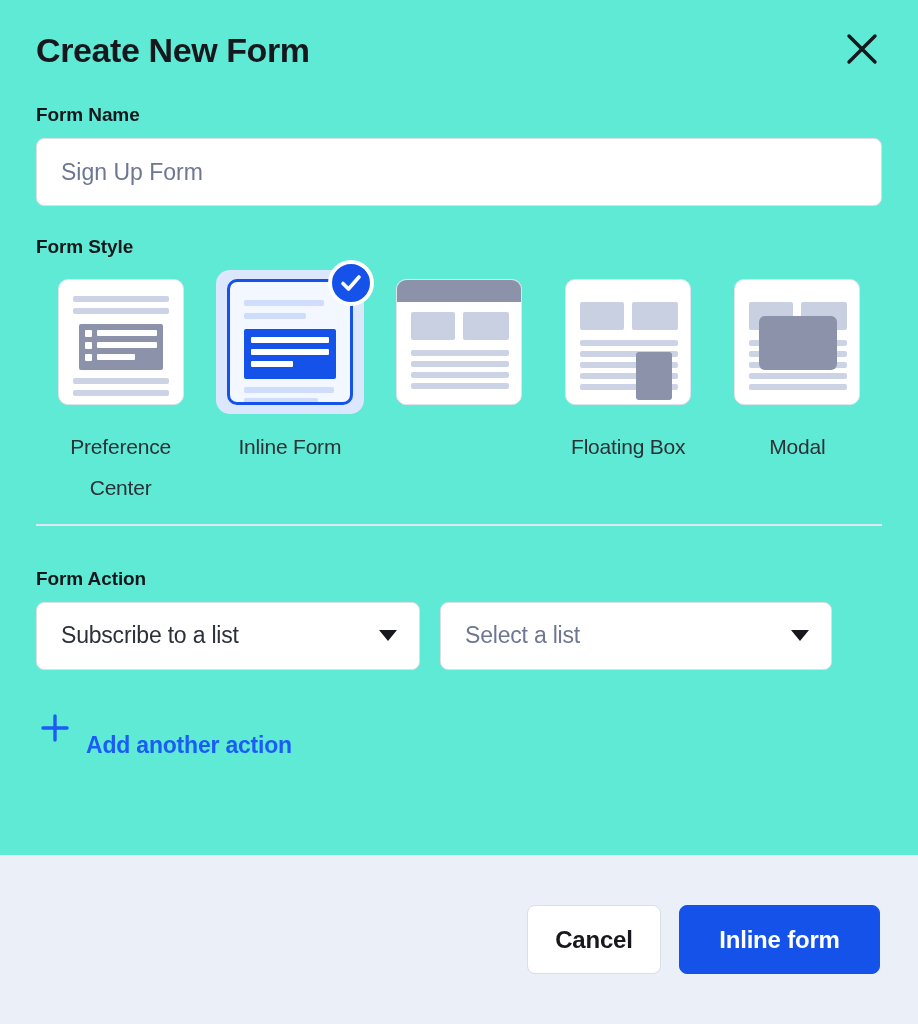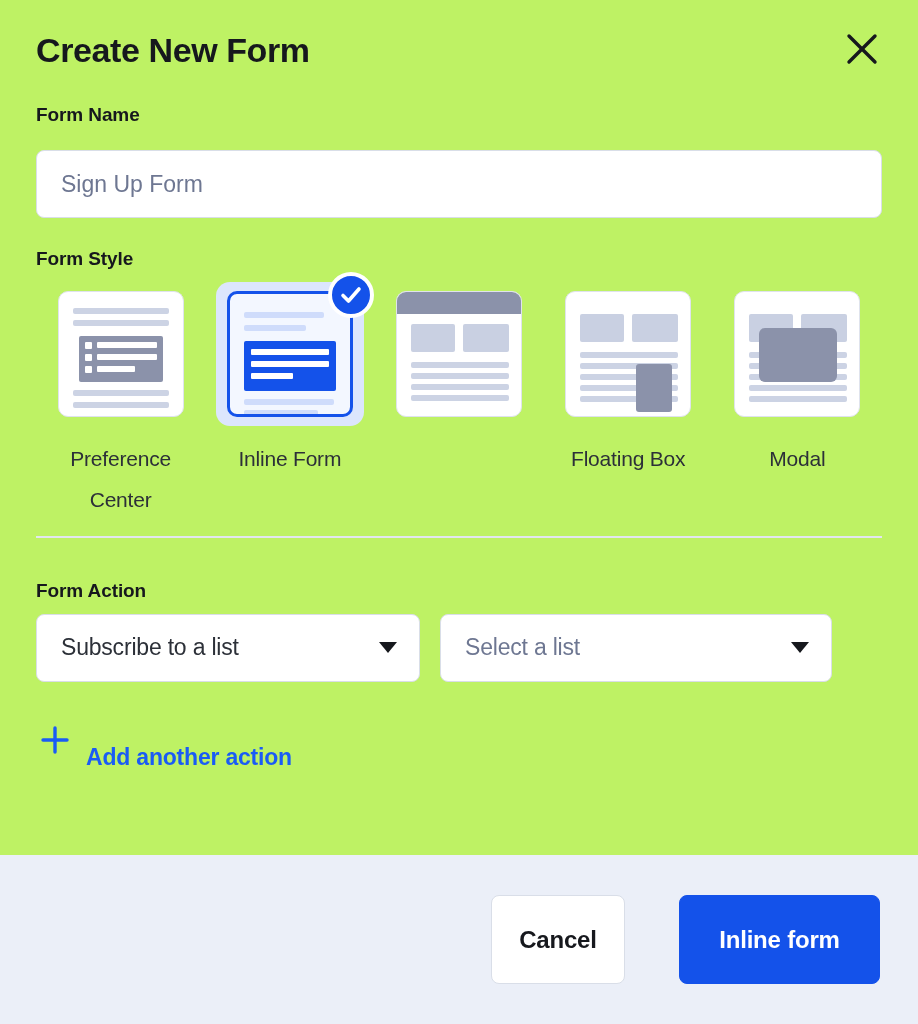--- a/index.html
+++ b/index.html
@@ -14,21 +14,21 @@
     font-family: "Liberation Sans", sans-serif;
     background: #ffffff;
     color: #1d2129;
     overflow: hidden;
   }
 
   .dialog {
     position: relative;
     width: 918px;
     height: 1024px;
-    background: #bef264;
+    background: #5eead4;
     display: flex;
     flex-direction: column;
   }
 
   
   .dialog-header {
     position: relative;
     padding: 24px 36px 0 36px;
     height: 86px;
     flex: none;
@@ -76,21 +76,20 @@
     width: 100%;
     height: 68px;
     border: 1.5px solid #d9dee8;
     border-radius: 8px;
     background: #fff;
     font-family: "Liberation Sans", sans-serif;
     font-size: 23px;
     color: #2c3038;
     padding: 0 24px;
     outline: none;
-    margin-top: 12px;
   }
   .text-input::placeholder { color: #6e7792; }
 
   .section-gap { height: 30px; }
 
   
   .style-row {
     display: flex;
     align-items: flex-start;
     margin-top: 12px;
@@ -280,24 +279,23 @@
     justify-content: flex-end;
     padding: 0 38px;
     gap: 18px;
   }
 
   .btn {
     font-family: "Liberation Sans", sans-serif;
     font-size: 24px;
     font-weight: bold;
     border-radius: 8px;
-    height: 89px;
+    height: 69px;
     cursor: pointer;
     letter-spacing: -0.2px;
-    margin-left: 36px;
   }
   .btn-secondary {
     width: 134px;
     background: #ffffff;
     border: 1.5px solid #d9dee8;
     color: #16181d;
   }
   .btn-primary {
     width: 201px;
     background: #1452ea;

